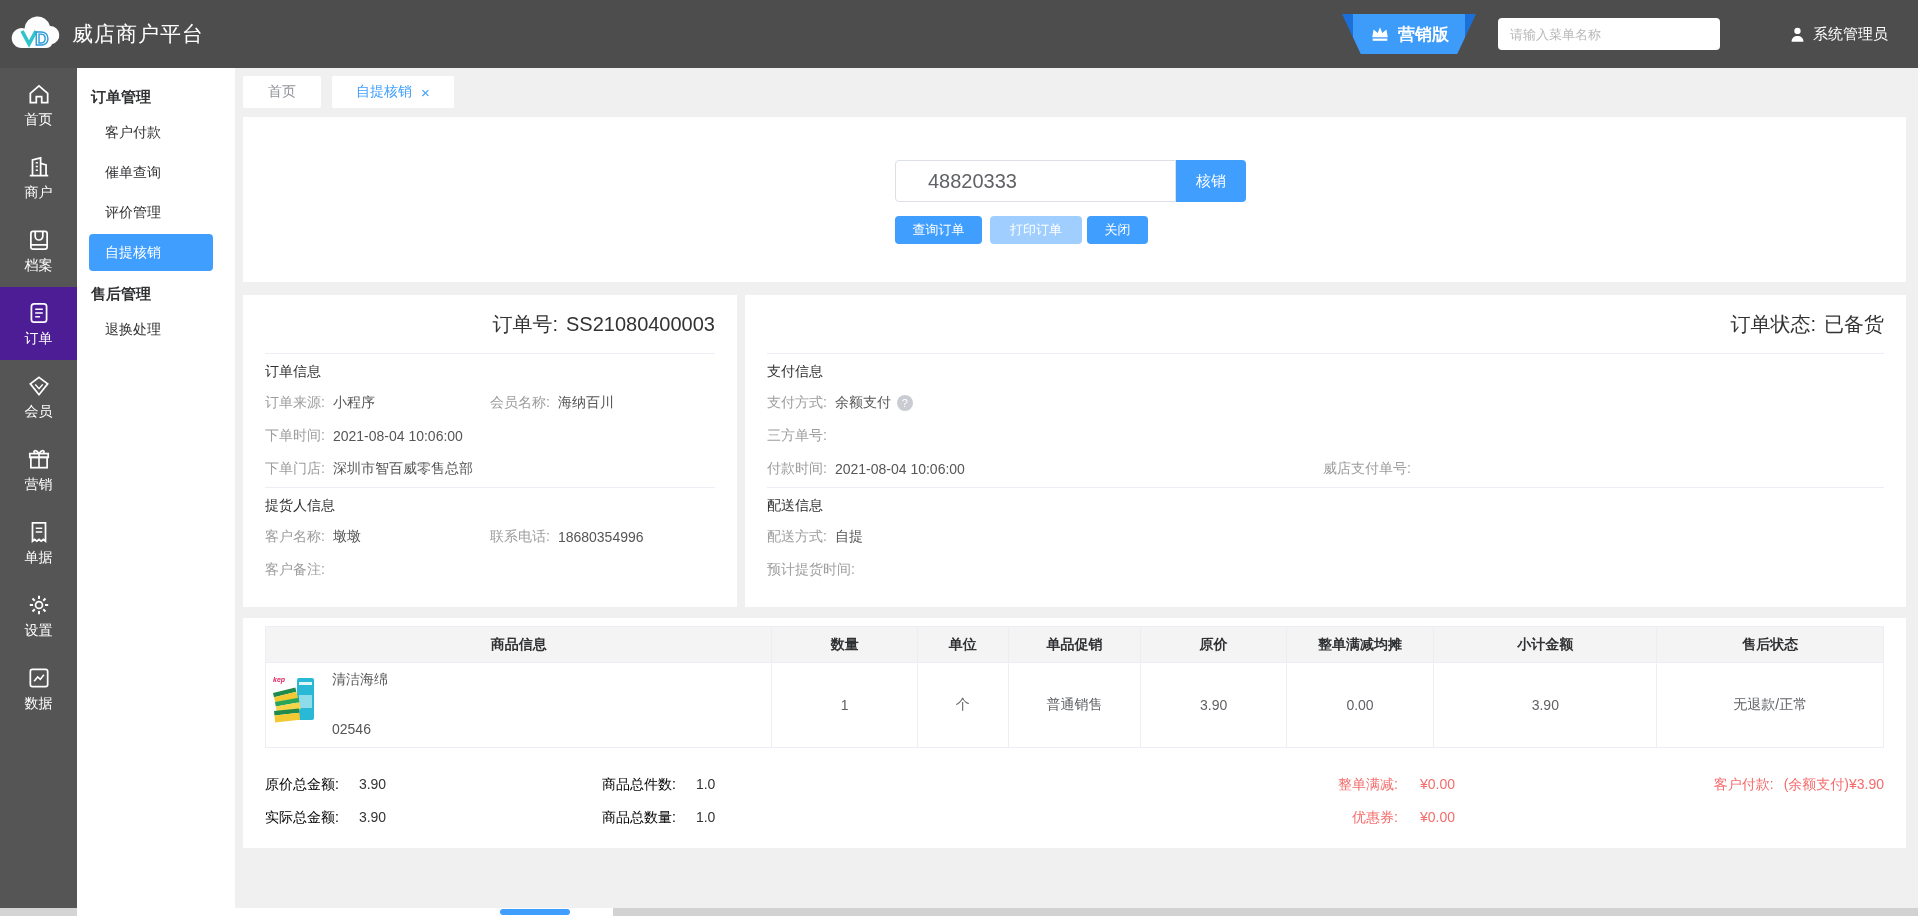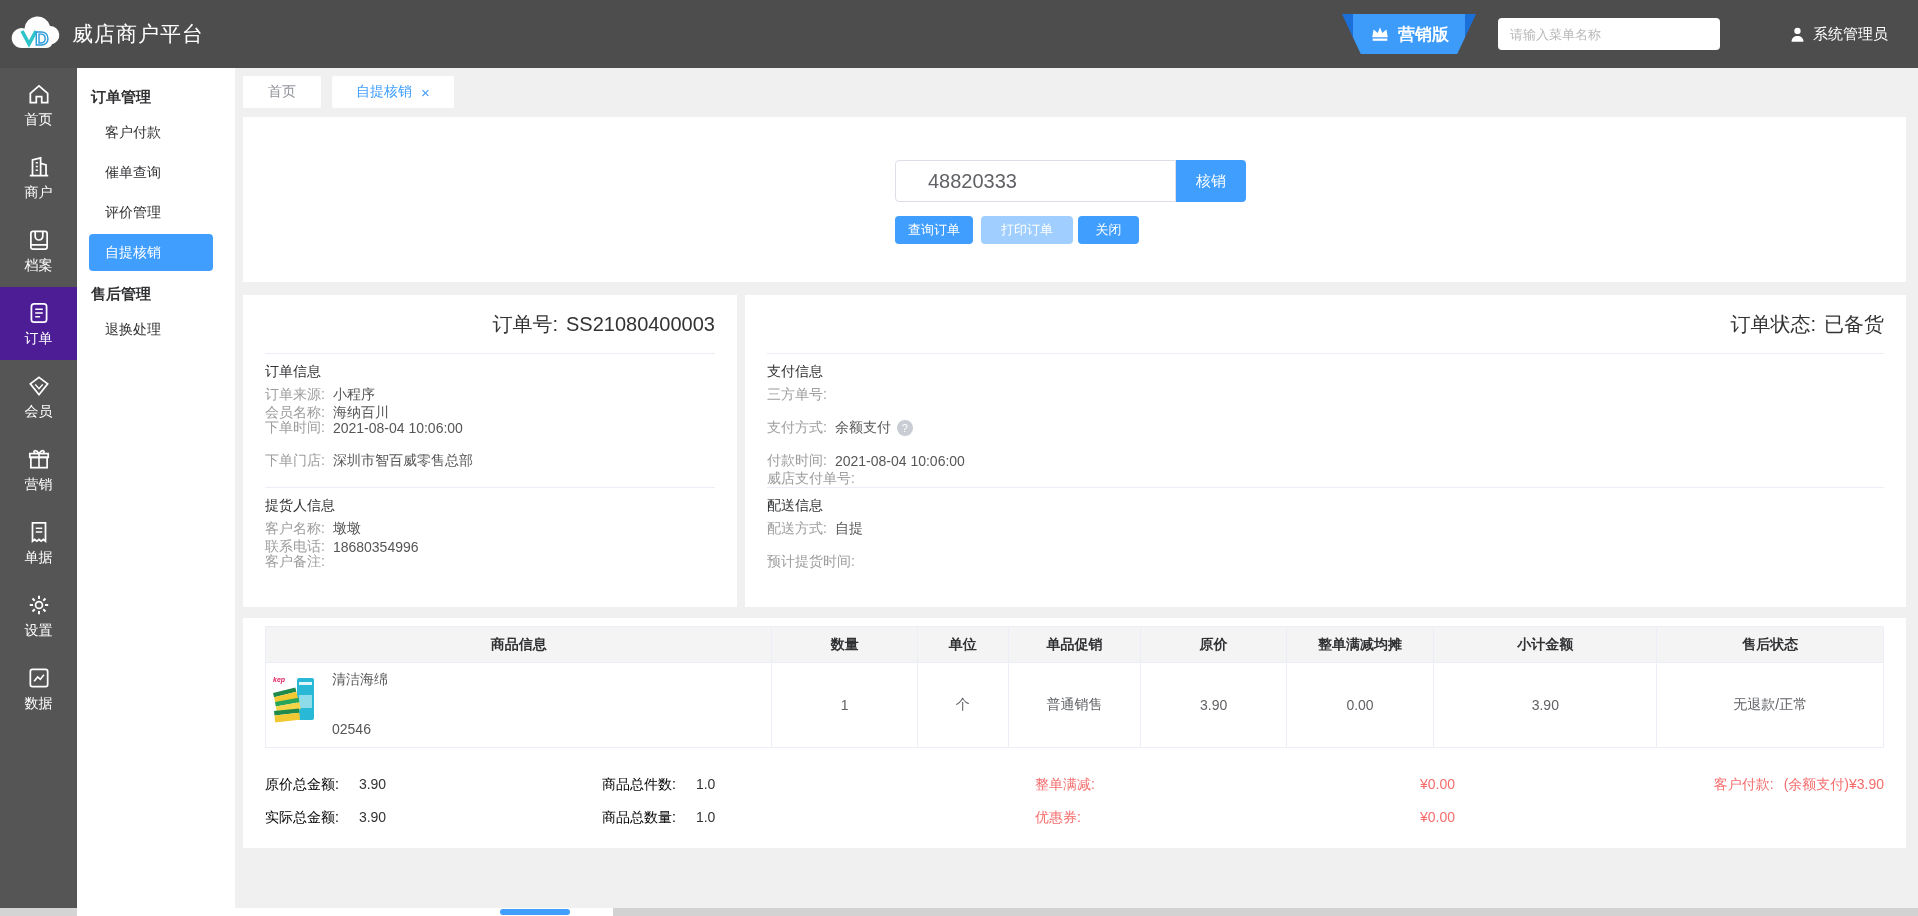--- a/index.html
+++ b/index.html
@@ -44,32 +44,32 @@
 .panel1 { margin:9px 12px 0 8px; height:165px; background:#fff; position:relative; }
 .verify-box { position:absolute; left:652px; top:43px; width:360px; }
 .verify-row { display:flex; }
 .verify-input { width:281px; height:42px; border:1px solid #dcdfe6; border-radius:4px 0 0 4px;
   font-size:20px; color:#606266; padding:0 32px; outline:none;
   font-family:"Liberation Sans","DejaVu Sans",sans-serif; }
 .verify-btn { width:70px; height:42px; background:#409eff; color:#fff; font-size:15px; border:none;
   border-radius:0 4px 4px 0; cursor:pointer; }
 .btn-row { margin-top:14px; display:flex; }
 .btn { height:28px; background:#409eff; color:#fff; border:none; border-radius:4px; font-size:13px; cursor:pointer; }
-.btn.query { width:78px; margin-right:8px; }
+.btn.query { width:87px; margin-right:8px; }
 .btn.print { width:92px; margin-right:5px; background:#a0cfff; }
 .btn.closebtn { width:61px; }
 
 .panel-row { margin:13px 12px 0 8px; display:flex; gap:8px; height:312px; }
 .panel-left { width:494px; background:#fff; padding:0 22px; }
 .panel-right { flex:1; background:#fff; padding:0 22px; }
 .big-title { font-size:20px; color:#333; height:59px; display:flex; align-items:center;
   border-bottom:1px solid #ebeef5;justify-content:flex-end; }
 .big-title .bt-val { margin-left:8px; }
 .sec-title { font-size:14px; color:#303133; height:30px; line-height:30px; margin-top:2px; }
-.info-row { height:33px; display:flex; font-size:14px;flex-direction:column; }
+.info-row { height:33px; display:flex; align-items:center; font-size:14px; }
 .pair { display:flex; align-items:center; }
 .pair.w1 { width:225px; }
 .pair.w2 { width:556px; }
 .lbl { color:#9d9d9d; margin-right:8px; white-space:pre; }
 .val { color:#565656; }
 .divider { border-bottom:1px solid #ebeef5; margin-top:2px; }
 .help { display:inline-block; width:16px; height:16px; border-radius:50%; background:#c9ccd2;
   color:#fff; font-size:11px; line-height:16px; text-align:center; margin-left:6px; }
 
 .panel-table { margin:11px 12px 0 8px; height:230px; background:#fff; padding:8px 22px 0; }
@@ -78,21 +78,21 @@
 td { height:85px; border:1px solid #ebeef5; text-align:center; }
 td.prod { text-align:left; padding:6px 4px; }
 .prod-wrap { display:flex; }
 .prod-img { width:52px; height:52px; margin-right:10px; flex:none; }
 .prod-txt { display:flex; flex-direction:column; justify-content:space-between; height:66px; margin-top:-2px; color:#565656; }
 
 .summary { margin-top:20px; }
 .sum-row { height:33px; display:flex; align-items:center; font-size:14px; }
 .sum-col1 { width:337px; display:flex; }
 .sum-col2 { width:433px; display:flex; }
-.sum-col3 { width:431px; display:flex; justify-content:space-between; }
+.sum-col3 { width:431px; display:flex; justify-content:flex-end; }
 .sum-col4 { flex:1; display:flex; justify-content:flex-end; }
 .sum-lbl { color:#000000; margin-right:20px; }
 .sum-val { color:#333; }
 .red .sum-lbl, .red .sum-val { color:#f56c6c; }
 .sum-col3 .sum-lbl { margin-right:0; }
 .sum-col3 .sum-val { width:46px; margin-left:22px; text-align:left; }
 .sum-col4 .sum-lbl { margin-right:10px; }
 
 .scr-left { position:absolute; left:0; top:908px; width:77px; height:8px; background:#d4d4d4; z-index:6; }
 .scr-mid { position:absolute; left:235px; top:908px; width:378px; height:8px; background:#fff; z-index:6; }
@@ -279,29 +279,29 @@
     </div>
 
     <div class="panel-right">
       <div class="big-title">
         <span>订单状态:</span>
         <span class="bt-val">已备货</span>
       </div>
       <div class="sec-title">支付信息</div>
       <div class="info-row">
         <div class="pair">
-          <span class="lbl">三方单号:</span>
-          <span class="val"></span>
-        </div>
-      </div>
-      <div class="info-row">
-        <div class="pair">
           <span class="lbl">支付方式:</span>
           <span class="val">余额支付</span>
           <span class="help">?</span>
+        </div>
+      </div>
+      <div class="info-row">
+        <div class="pair">
+          <span class="lbl">三方单号:</span>
+          <span class="val"></span>
         </div>
       </div>
       <div class="info-row">
         <div class="pair w2">
           <span class="lbl">付款时间:</span>
           <span class="val">2021-08-04 10:06:00</span>
         </div>
         <div class="pair">
           <span class="lbl">威店支付单号:</span>
           <span class="val"></span>

